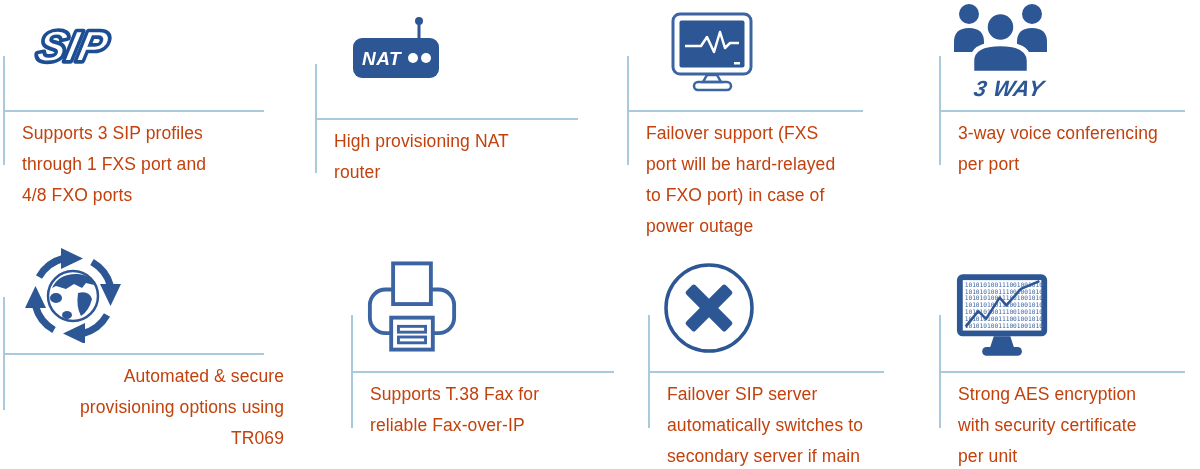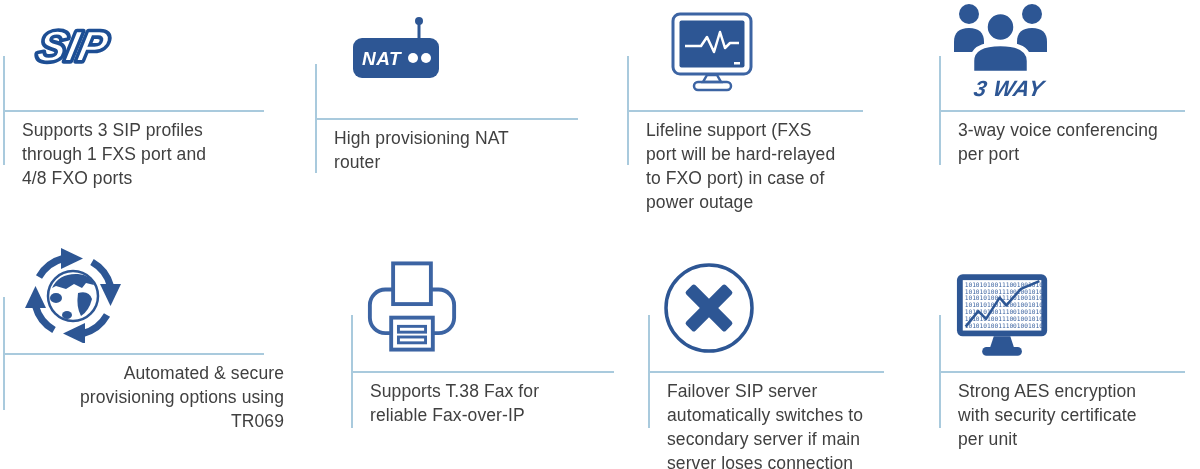--- a/index.html
+++ b/index.html
@@ -9,22 +9,22 @@
   .vline{position:absolute;left:0;width:2px;background:#a9cadd;}
   .hline{position:absolute;left:0;height:2px;background:#a9cadd;}
   .r1 .vline{top:56px;height:109px;}
   .r2 .vline{top:80px;height:113px;}
   .r1 .hline{top:110px;}
   .r2 .hline{top:136px;}
   .col1 .hline{width:261px;}
   .col2 .hline{width:263px;}
   .col3 .hline{width:236px;}
   .col4 .hline{width:246px;}
-  .desc{position:absolute;left:19px;width:262px;color:#404040;font-size:17.5px;
-        line-height:24px;white-space:pre-line;letter-spacing:0.1px;}
+  .desc{position:absolute;left:19px;width:262px;color:#c2410c;font-size:17.5px;
+        line-height:31px;white-space:pre-line;letter-spacing:0.1px;}
   .r1 .desc{top:118px;}
   .r2 .desc{top:144px;}
   .icon{position:absolute;}
   #c1 .icon{left:26px;top:14px;}
   #c2 .icon{left:36px;top:6px;}
   #c3 .icon{left:44px;top:12px;}
   #c4 .icon{left:14px;top:1px;}
   #c5 .icon{left:20px;top:28px;}
   #c6 .icon{left:15px;top:24px;}
   #c7 .icon{left:15px;top:27px;}
@@ -70,21 +70,21 @@
     <svg class="icon" width="84" height="82" viewBox="0 0 84 82">
       <rect x="2" y="2" width="78" height="60" rx="7" fill="none" stroke="#3c64a3" stroke-width="3"></rect>
       <rect x="8.5" y="8.5" width="65" height="47" rx="2" fill="#2d5694"></rect>
       <polyline points="14,34 30,34 36,25 43,40 49,20 54,36 59,31 68,31" fill="none" stroke="#ffffff" stroke-width="2.5" stroke-linejoin="round"></polyline>
       <rect x="63" y="50" width="6" height="2.5" fill="#ffffff"></rect>
       <path d="M36,63 L32,70 L50,70 L46,63 Z" fill="none" stroke="#3c64a3" stroke-width="2.5"></path>
       <rect x="23" y="70" width="37" height="8" rx="4" fill="none" stroke="#3c64a3" stroke-width="2.5"></rect>
     </svg>
     <div class="vline"></div>
     <div class="hline"></div>
-    <div class="desc">Lifeline support (FXS
+    <div class="desc">Failover support (FXS
 port will be hard-relayed
 to FXO port) in case of
 power outage</div>
   </div>
 
   <div class="cell r1 col4" id="c4">
     <svg class="icon" width="95" height="99" viewBox="0 0 95 99">
       <circle cx="16" cy="13" r="10" fill="#2d5694"></circle>
       <path d="M1,51 L1,41 Q1,27 16,27 Q31,27 31,41 L31,51 Z" fill="#2d5694"></path>
       <circle cx="79" cy="13" r="10" fill="#2d5694"></circle>

